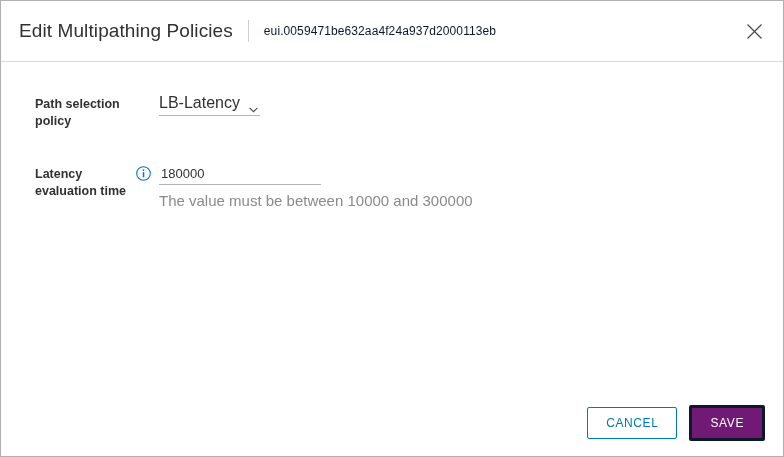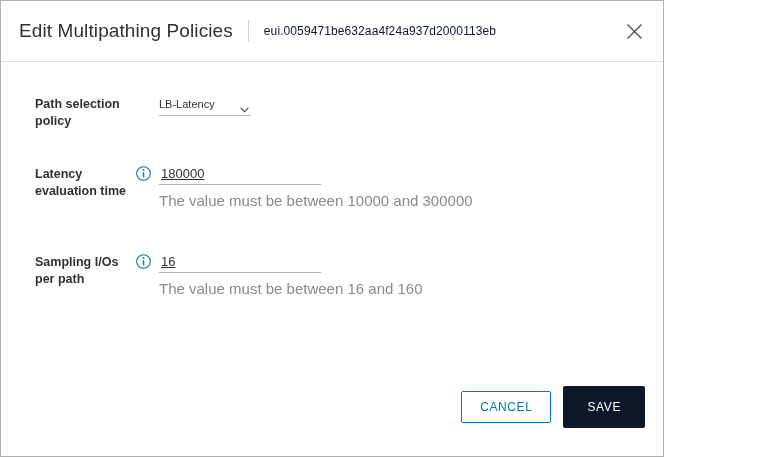--- a/index.html
+++ b/index.html
@@ -6,21 +6,21 @@
     margin: 0;
     padding: 0;
     background: #ffffff;
   }
   body {
     font-family: "Liberation Sans", sans-serif;
     -webkit-font-smoothing: antialiased;
   }
   .dialog {
     position: relative;
-    width: 664px;
+    width: 784px;
     height: 457px;
     box-sizing: border-box;
     background: #ffffff;
     border: 1px solid #b0b0b0;
     overflow: hidden;
   }
   
   .header {
     position: relative;
     height: 61px;
@@ -101,21 +101,21 @@
 
   
   .select-wrap {
     position: relative;
     display: inline-block;
     border-bottom: 1px solid #b4b4b4;
     padding: 0 0 3px 0;
     min-width: 92px;
   }
   .select-wrap .sel-text {
-    font-size: 11px;
+    font-size: 16px;
     color: #313131;
     padding-right: 20px;
     display: inline-block;
   }
   .caret {
     position: absolute;
     right: 2px;
     top: 5px;
     width: 9px;
     height: 6px;
@@ -125,38 +125,37 @@
   .txt {
     width: 160px;
     border: none;
     border-bottom: 1px solid #b4b4b4;
     outline: none;
     font-family: "Liberation Sans", sans-serif;
     font-size: 13px;
     color: #313131;
     padding: 0 0 3px 2px;
     background: transparent;
-    text-decoration: underline;
   }
   .helper {
     margin-top: 7px;
     font-size: 15px;
     color: #8a8a8a;
   }
 
   
   #row-policy { margin-top: 6px; margin-bottom: 34px; }
   #row-latency { margin-bottom: 43px; }
 
   
   .footer {
     position: absolute;
     left: 0;
     right: 0;
-    bottom: 16px;
+    bottom: 0;
     height: 66px;
     display: flex;
     align-items: center;
     justify-content: flex-end;
     padding-right: 18px;
     box-sizing: border-box;
   }
   .btn {
     font-family: "Liberation Sans", sans-serif;
     font-size: 12px;
@@ -169,22 +168,22 @@
     align-items: center;
     justify-content: center;
   }
   .btn-cancel {
     background: #ffffff;
     border: 1px solid #0079b8;
     color: #0079b8;
     margin-right: 12px;
   }
   .btn-save {
-    background: #0f172a;
-    border: 6px solid #0f172a;
+    background: #701a75;
+    border: 3px solid #0f172a;
     color: #ffffff;
   }
 </style>
 </head>
 <body>
 
 <div class="dialog">
 
   <div class="header">
     <div class="dlg-title">Edit Multipathing Policies</div>
@@ -228,36 +227,20 @@
             <rect x="6.8" y="6.1" width="1.5" height="5.2" fill="#0079b8"></rect>
           </svg>
         </span>
       </div>
       <div class="control-cell">
         <input class="txt" type="text" value="180000" style="">
         <div class="helper">The value must be between 10000 and 300000</div>
       </div>
     </div>
 
-    <div class="row" id="row-sampling">
-      <div class="label-cell">Sampling I/Os per path</div>
-      <div class="info-cell">
-        <span class="info-icon">
-          <svg width="15" height="15" viewBox="0 0 15 15" aria-hidden="true">
-            <circle cx="7.5" cy="7.5" r="6.8" fill="none" stroke="#0079b8" stroke-width="1.1"></circle>
-            <circle cx="7.5" cy="4.1" r="0.95" fill="#0079b8"></circle>
-            <rect x="6.8" y="6.1" width="1.5" height="5.2" fill="#0079b8"></rect>
-          </svg>
-        </span>
-      </div>
-      <div class="control-cell">
-        <input class="txt" type="text" value="16" style="">
-        <div class="helper">The value must be between 16 and 160</div>
-      </div>
-    </div>
 
   </div>
 
   <div class="footer">
     <div class="btn btn-cancel">CANCEL</div>
     <div class="btn btn-save">SAVE</div>
   </div>
 
 </div>
 

